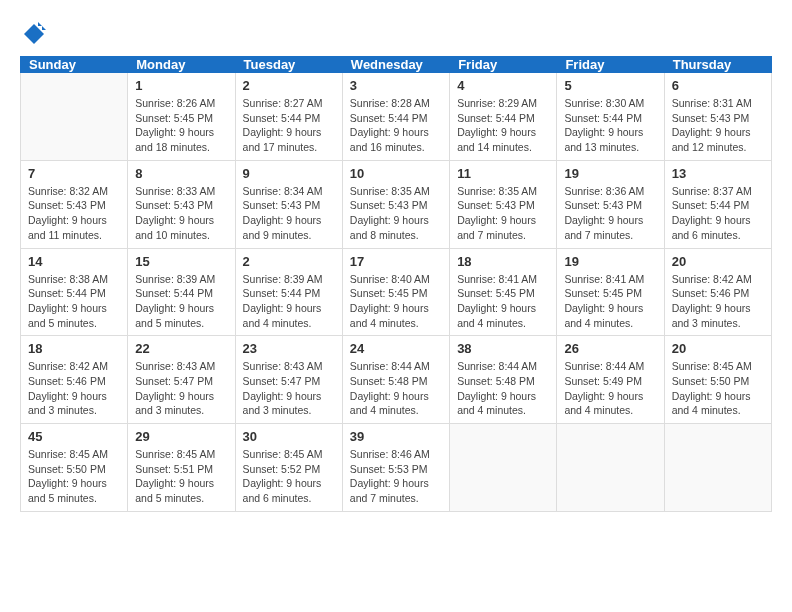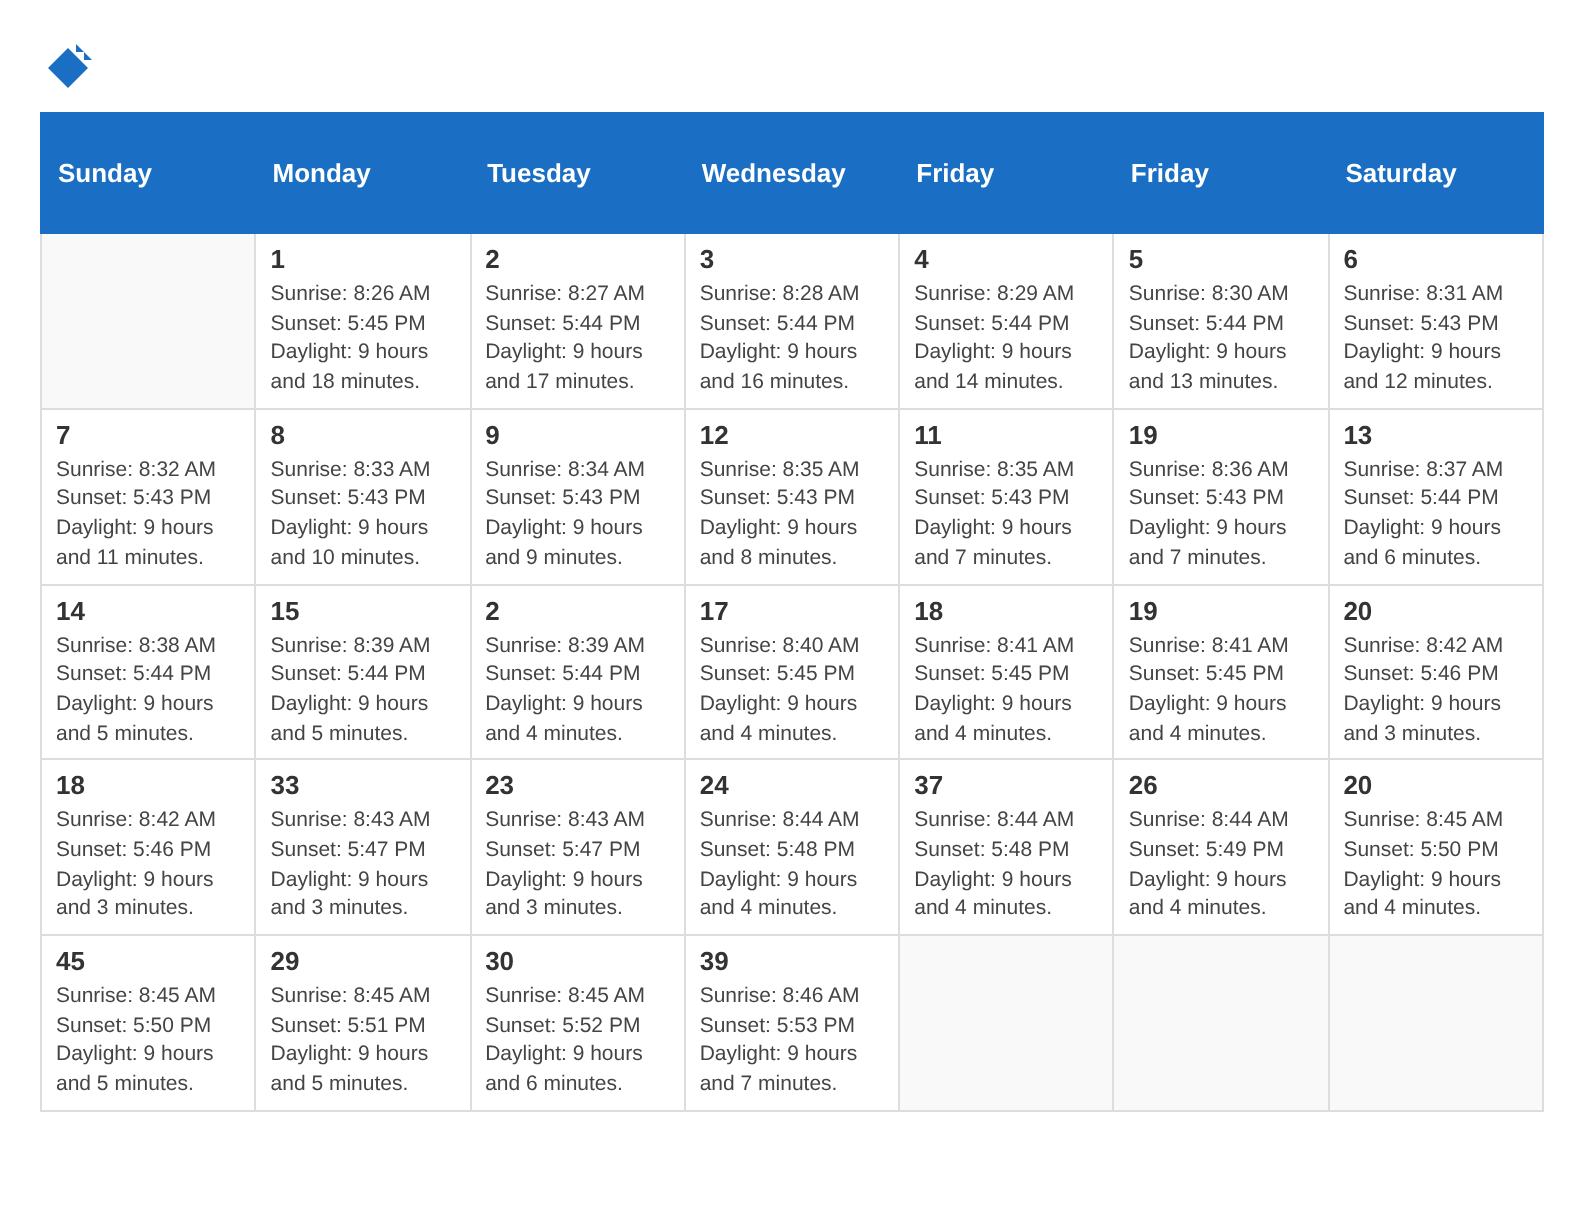--- a/index.html
+++ b/index.html
@@ -46,21 +46,21 @@
     }
     .calendar {
       width: 100%;
       border-collapse: collapse;
       border: 1px solid #ccc;
     }
     .calendar th {
       background: #1a6fc4;
       color: #fff;
       text-align: left;
-      padding: 22px 8px;
+      padding: 0 8px;
       font-size: 13px;
       font-weight: bold;
       border: 1px solid #1a6fc4;
     }
     .calendar td {
       vertical-align: top;
       padding: 5px 7px;
       border: 1px solid #ddd;
       width: 14.28%;
       min-height: 80px;
@@ -106,21 +106,21 @@
 
 <table class="calendar">
   <thead>
     <tr>
     <th>Sunday</th>
         <th>Monday</th>
         <th>Tuesday</th>
         <th>Wednesday</th>
         <th>Friday</th>
         <th>Friday</th>
-        <th>Saturday</th>
+        <th>Thursday</th>
       </tr>
   </thead>
   <tbody id="calendar-body">
   <tr>
         <td class="empty"></td>
         <td>
           <span class="day-number">1</span>
           <div class="day-info">Sunrise: 8:26 AM<br>Sunset: 5:45 PM<br>Daylight: 9 hours and 18 minutes.</div>
         </td>
         <td>
@@ -151,21 +151,21 @@
         </td>
         <td>
           <span class="day-number">8</span>
           <div class="day-info">Sunrise: 8:33 AM<br>Sunset: 5:43 PM<br>Daylight: 9 hours and 10 minutes.</div>
         </td>
         <td>
           <span class="day-number">9</span>
           <div class="day-info">Sunrise: 8:34 AM<br>Sunset: 5:43 PM<br>Daylight: 9 hours and 9 minutes.</div>
         </td>
         <td>
-          <span class="day-number">12</span>
+          <span class="day-number">10</span>
           <div class="day-info">Sunrise: 8:35 AM<br>Sunset: 5:43 PM<br>Daylight: 9 hours and 8 minutes.</div>
         </td>
         <td>
           <span class="day-number">11</span>
           <div class="day-info">Sunrise: 8:35 AM<br>Sunset: 5:43 PM<br>Daylight: 9 hours and 7 minutes.</div>
         </td>
         <td>
           <span class="day-number">19</span>
           <div class="day-info">Sunrise: 8:36 AM<br>Sunset: 5:43 PM<br>Daylight: 9 hours and 7 minutes.</div>
         </td>
@@ -203,33 +203,33 @@
           <span class="day-number">20</span>
           <div class="day-info">Sunrise: 8:42 AM<br>Sunset: 5:46 PM<br>Daylight: 9 hours and 3 minutes.</div>
         </td>
       </tr>
       <tr>
         <td>
           <span class="day-number">18</span>
           <div class="day-info">Sunrise: 8:42 AM<br>Sunset: 5:46 PM<br>Daylight: 9 hours and 3 minutes.</div>
         </td>
         <td>
-          <span class="day-number">33</span>
+          <span class="day-number">22</span>
           <div class="day-info">Sunrise: 8:43 AM<br>Sunset: 5:47 PM<br>Daylight: 9 hours and 3 minutes.</div>
         </td>
         <td>
           <span class="day-number">23</span>
           <div class="day-info">Sunrise: 8:43 AM<br>Sunset: 5:47 PM<br>Daylight: 9 hours and 3 minutes.</div>
         </td>
         <td>
           <span class="day-number">24</span>
           <div class="day-info">Sunrise: 8:44 AM<br>Sunset: 5:48 PM<br>Daylight: 9 hours and 4 minutes.</div>
         </td>
         <td>
-          <span class="day-number">37</span>
+          <span class="day-number">38</span>
           <div class="day-info">Sunrise: 8:44 AM<br>Sunset: 5:48 PM<br>Daylight: 9 hours and 4 minutes.</div>
         </td>
         <td>
           <span class="day-number">26</span>
           <div class="day-info">Sunrise: 8:44 AM<br>Sunset: 5:49 PM<br>Daylight: 9 hours and 4 minutes.</div>
         </td>
         <td>
           <span class="day-number">20</span>
           <div class="day-info">Sunrise: 8:45 AM<br>Sunset: 5:50 PM<br>Daylight: 9 hours and 4 minutes.</div>
         </td>

